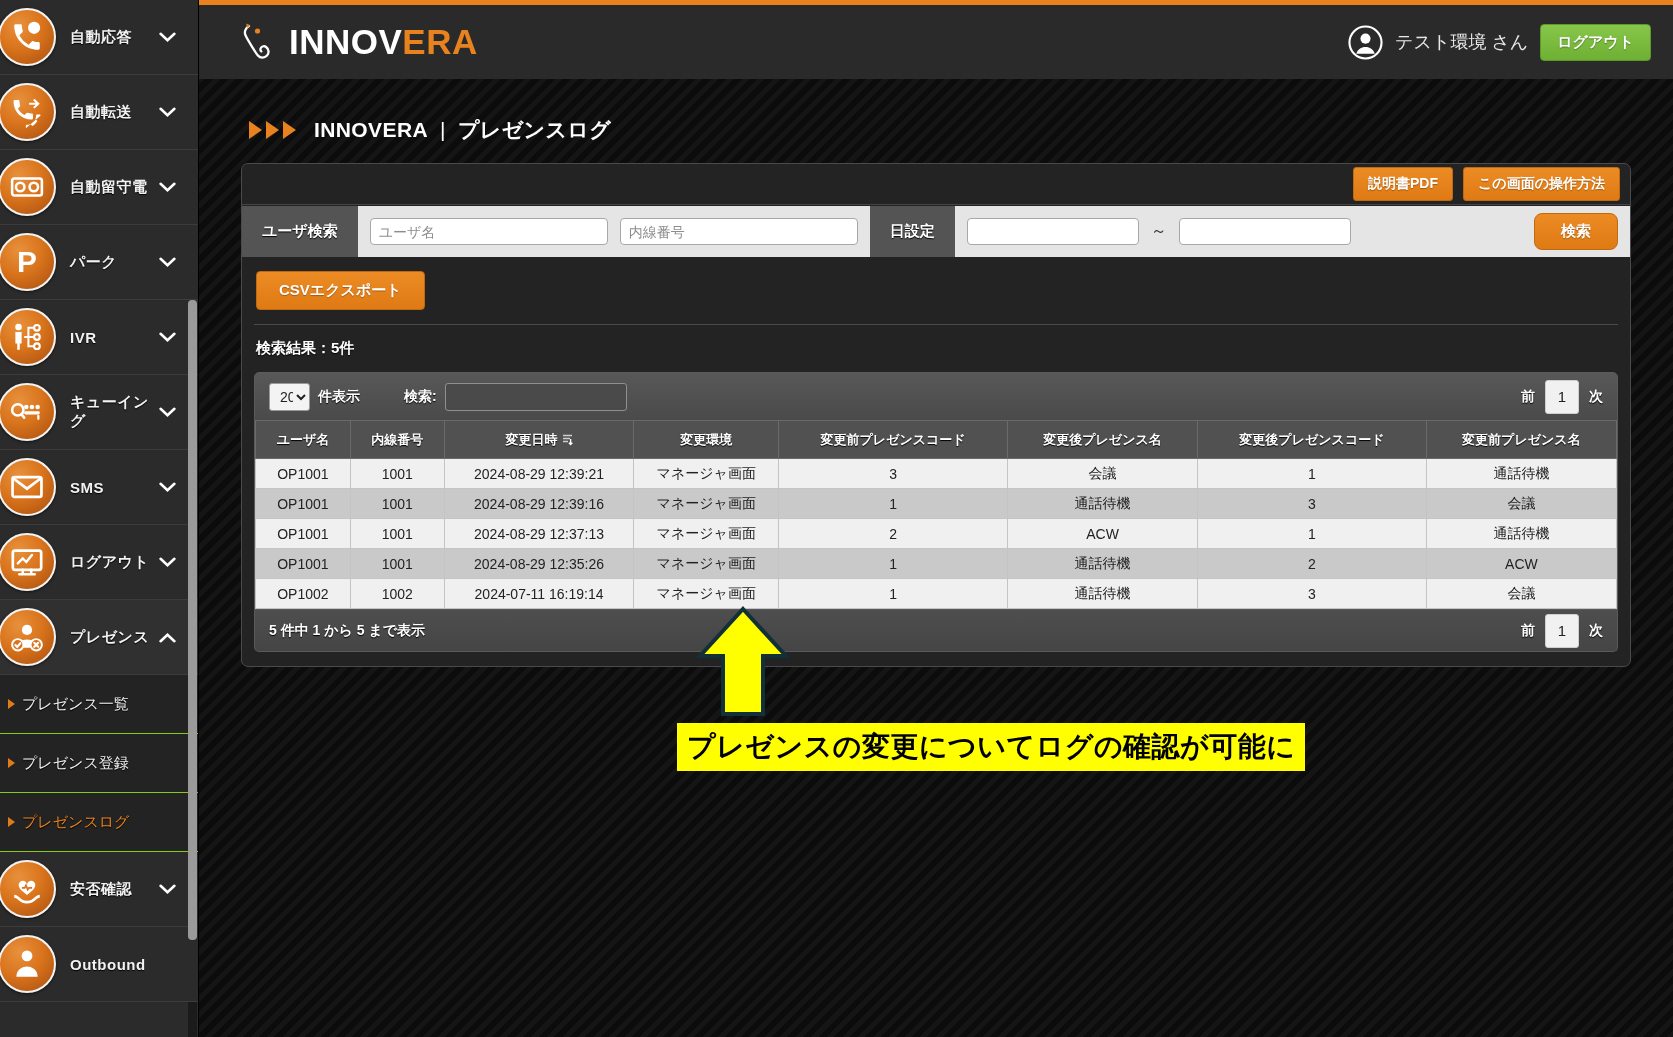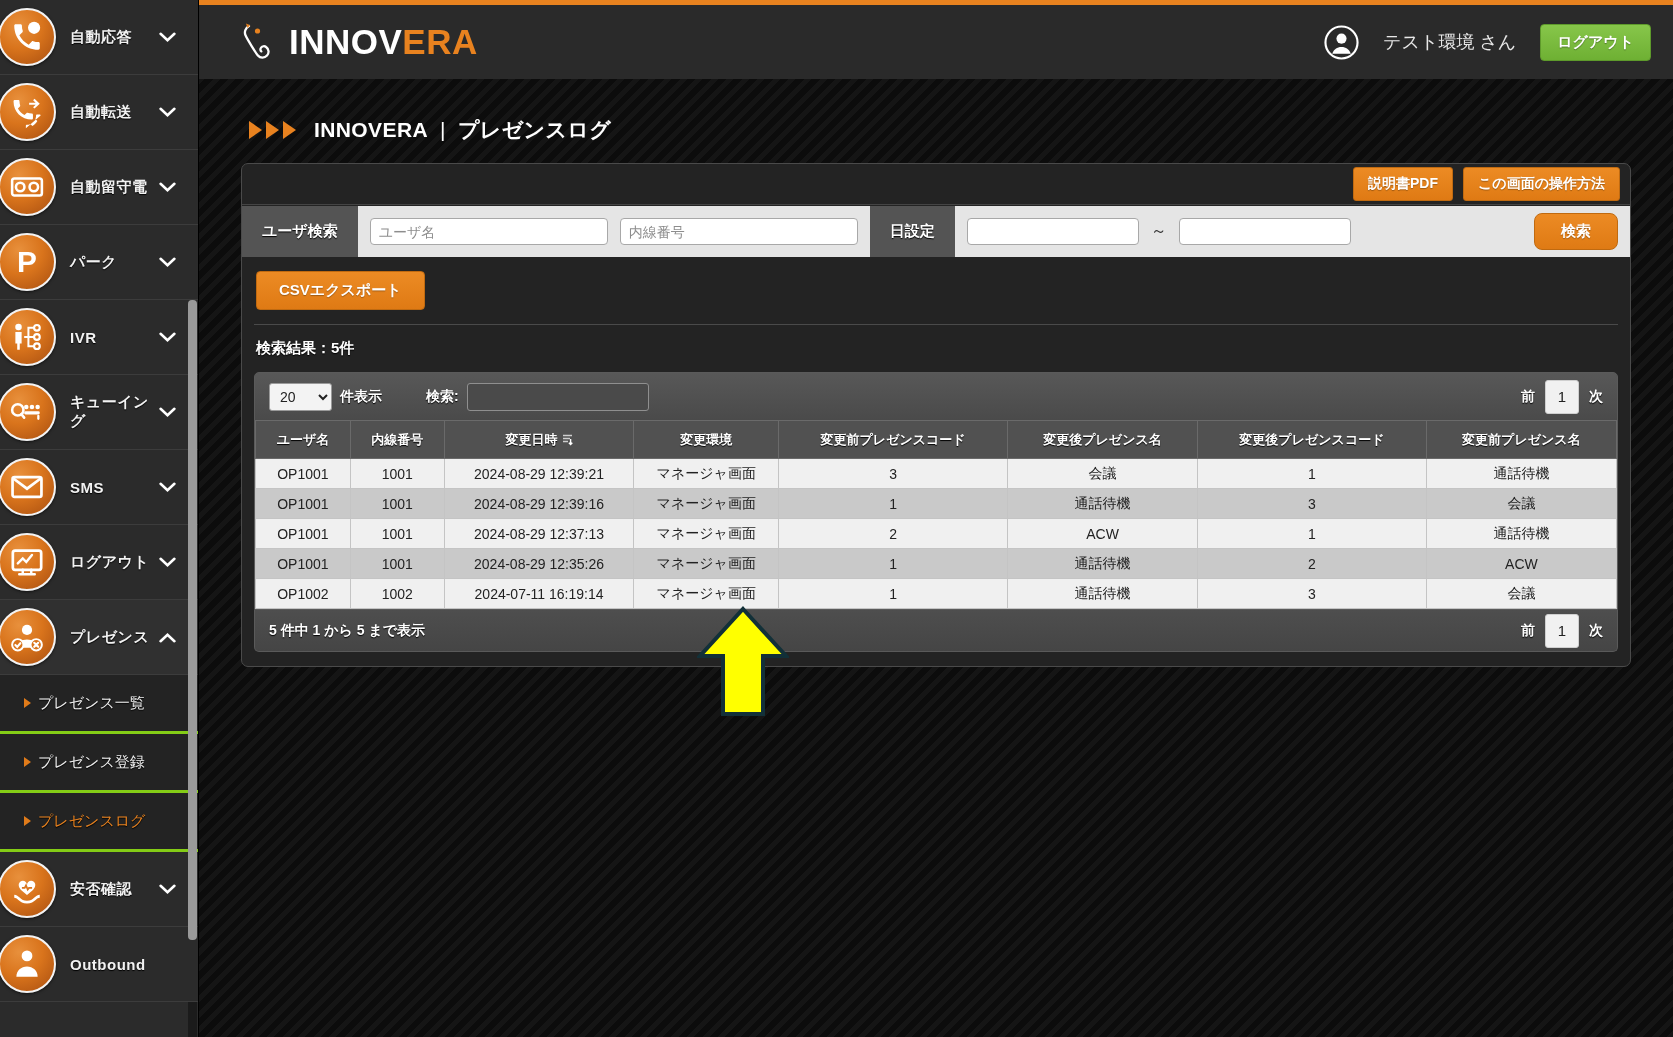--- a/index.html
+++ b/index.html
@@ -44,22 +44,22 @@
     margin-left: 14px; flex: 1 1 auto;
     text-shadow: 0 1px 1px #000;
     letter-spacing: .5px;
   }
   .chev { margin-right: 22px; color: #fff; font-size: 15px; line-height: 1; }
   .chev svg { width: 17px; height: 11px; fill: #fff; }
 
   .sub-item {
     height: 59px; display: flex; align-items: center;
     background: #232323;
-    border-bottom: 3px solid #84cc16;
-    cursor: pointer; padding-left: 24px;
+    border-bottom: 1px solid #84cc16;
+    cursor: pointer; padding-left: 8px;
   }
   .sub-arrow {
     width: 0; height: 0;
     border-left: 7px solid #e07b1a;
     border-top: 5px solid transparent;
     border-bottom: 5px solid transparent;
     margin-right: 7px;
   }
   .sub-label { color: #f0f0f0; font-size: 15px; text-shadow: 0 1px 1px #000; }
   .sub-item.active .sub-label { color: #e8821f; }
@@ -86,21 +86,21 @@
     display: flex; align-items: center;
     padding: 0 22px 0 38px;
     position: relative;
   }
   .logo-wrap { display: flex; align-items: center; }
   .logo-ico { width: 40px; height: 44px; margin-right: 12px; }
   .logo-ico svg { width: 40px; height: 44px; }
   .logo-text { font-size: 35px; font-weight: bold; letter-spacing: .5px; }
   .logo-text .w { color: #ffffff; }
   .logo-text .o { color: #e8821f; }
-  .top-right { margin-left: auto; display: flex; align-items: center; gap: 24px; }
+  .top-right { margin-left: auto; display: flex; align-items: center; gap: 12px; }
   .avatar { width: 35px; height: 35px; }
   .avatar svg { width: 35px; height: 35px; }
   .user-name { color: #e8e8e8; font-size: 18px; }
   .logout-btn {
     background: linear-gradient(#87c64a, #6eb033);
     color: #fff; font-size: 15px; font-weight: bold;
     padding: 8px 16px; border-radius: 4px;
     border: 1px solid #5e9a2b; cursor: pointer;
     text-shadow: 0 1px 1px rgba(0,0,0,.35);
   }
@@ -190,21 +190,21 @@
     background: #4d4d4d;
     border-radius: 5px 5px 0 0;
     border: 1px solid #5a5a5a;
   }
   .dt-head {
     height: 47px; display: flex; align-items: center; padding: 0 14px;
     background: linear-gradient(#585858, #4a4a4a);
     border-radius: 4px 4px 0 0;
   }
   .dt-select {
-    height: 28px; width: 63px; font-size: 14px;
+    height: 28px; width: 41px; font-size: 14px;
     border: 1px solid #9a9a9a; border-radius: 3px;
     background: #f3f3f3; color: #222; padding-left: 6px;
     font-family: "Liberation Sans", sans-serif;
   }
   .dt-lenlabel { color: #fff; font-size: 14px; font-weight: bold; margin-left: 8px; text-shadow: 0 1px 1px #000;}
   .dt-srchlabel { color: #fff; font-size: 14px; font-weight: bold; margin-left: 44px; text-shadow: 0 1px 1px #000; text-align: right;}
   .dt-srch {
     margin-left: 8px; height: 28px; width: 182px;
     background: #4a4a4a; border: 1px solid #8f8f8f; border-radius: 3px;
     color: #fff; font-size: 14px; padding: 0 6px;
@@ -592,15 +592,16 @@
           <span class="pg-link">次</span>
         </div>
       </div>
     </div>
 
     <div class="anno-arrow">
       <svg width="92" height="112" viewBox="0 0 92 112">
         <polygon points="46,3 89,50 66,50 66,108 26,108 26,50 3,50" fill="#ffff00" stroke="#123038" stroke-width="4" stroke-linejoin="miter"></polygon>
       </svg>
     </div>
+    <div class="anno-caption">プレゼンスの変更についてログの確認が可能に</div>
 
   </section>
 </div>
 
 </body></html>

